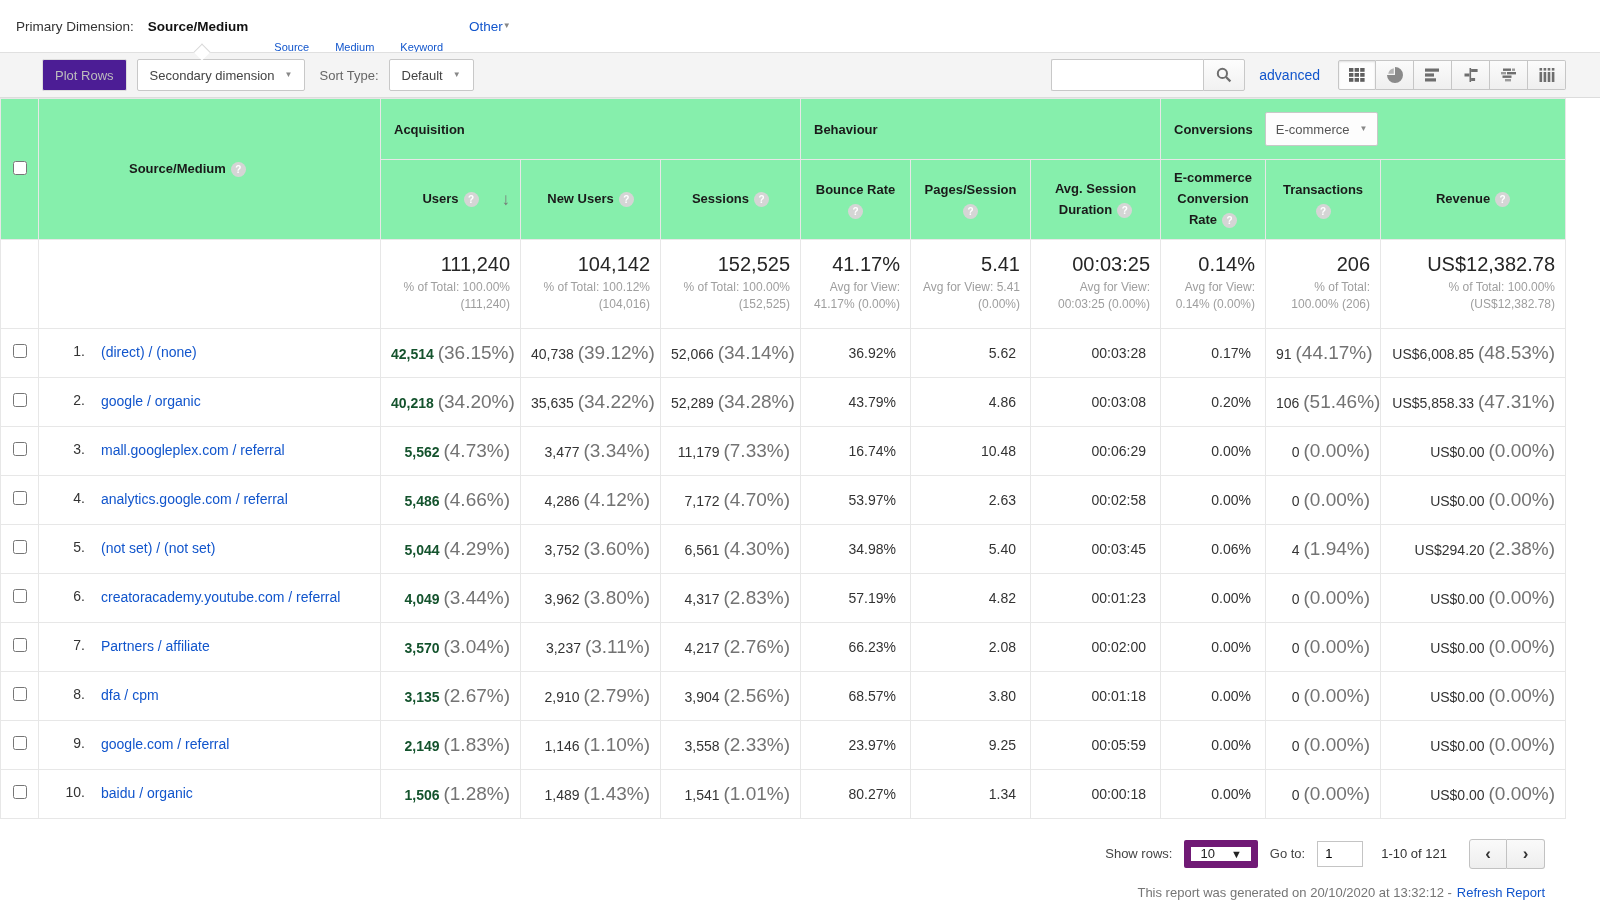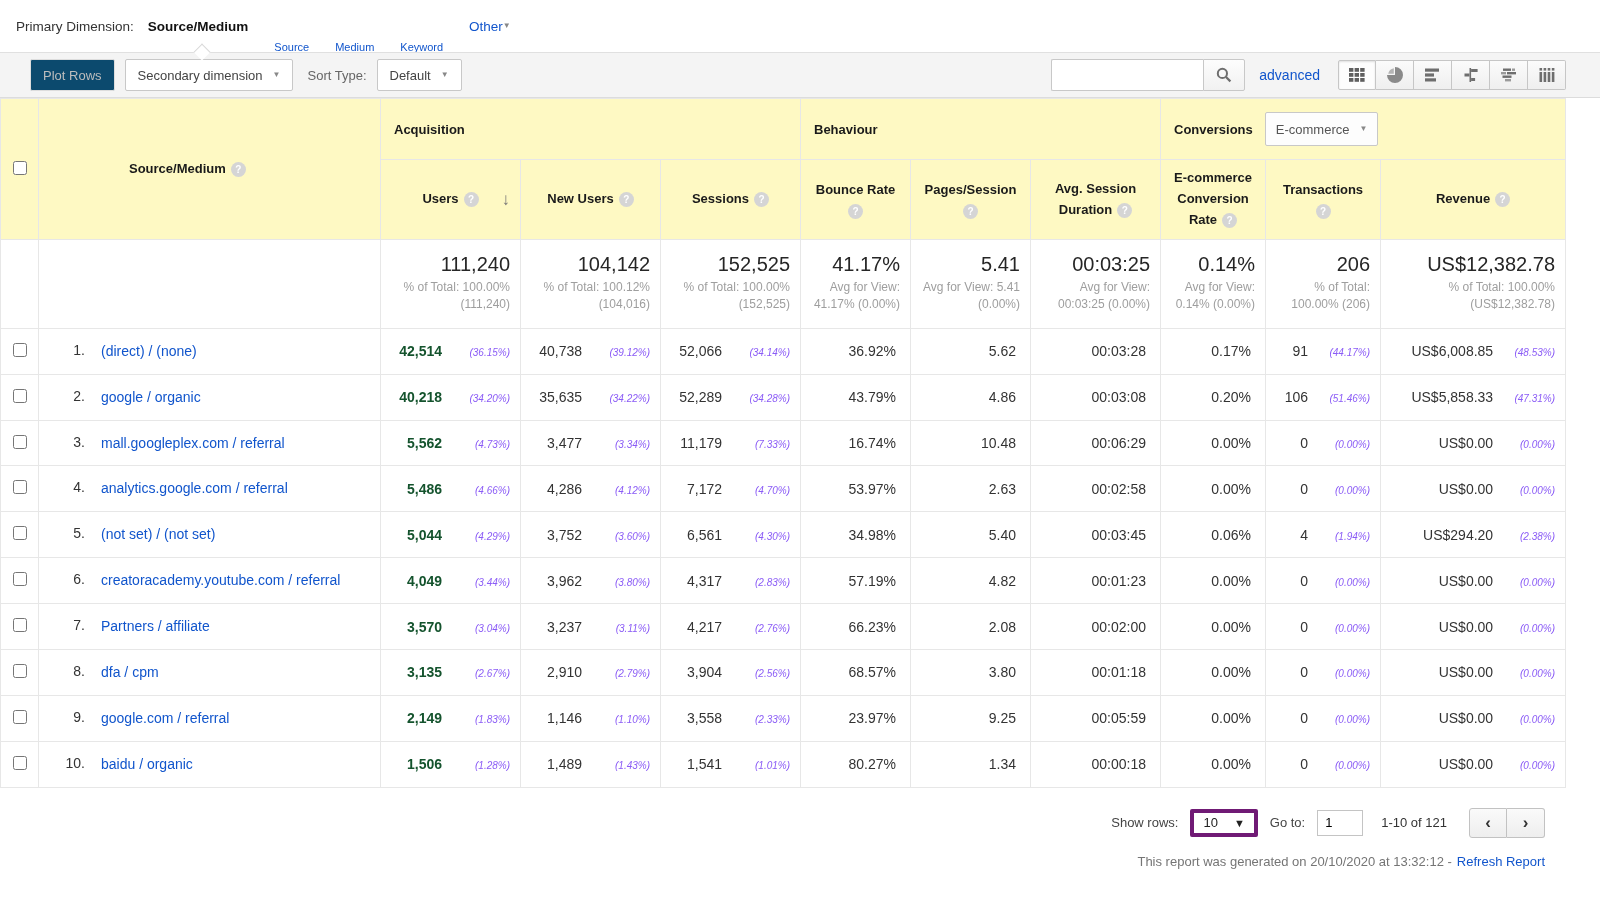--- a/index.html
+++ b/index.html
@@ -35,21 +35,21 @@
     height:46px; background:#f4f4f4;
     border-top:1px solid #e0e0e0; border-bottom:1px solid #dcdcdc;
     display:flex; align-items:center; padding:0 34px 0 30px; position:relative; z-index:1;
   }
   .btn {
     border:1px solid #c8c8c8; border-radius:2px; background:#fff;
     font-size:13px; color:#444; padding:0 12px; height:32px;
     display:inline-flex; align-items:center; gap:10px; cursor:pointer;
     font-family:inherit;
   }
-  .btn.disabled { color:#bdbdbd; background:#0c4a6e; border-color:#ddd; cursor:default; }
+  .btn.disabled { color:#bdbdbd; background:#4c1d95; border-color:#ddd; cursor:default;margin-left:12px; }
   .mr10 { margin-right:10px; }
   .sort-type-label { color:#666; font-size:13px; margin:0 10px 0 14px; }
   .toolbar-right { margin-left:auto; display:flex; align-items:center; }
 
   .search { display:flex; align-items:center; }
   .search input {
     width:152px; height:32px; border:1px solid #c8c8c8; border-right:none;
     border-radius:2px 0 0 2px; padding:0 8px; font-size:13px; font-family:inherit;
     outline:none; background:#fff;
   }
@@ -69,21 +69,21 @@
   .viewbtn:first-child { border-left:1px solid #c6c6c6; border-radius:2px 0 0 2px; }
   .viewbtn:last-child { border-radius:0 2px 2px 0; }
   .viewbtn.active { background:#fdfdfd; box-shadow:inset 0 1px 2px rgba(0,0,0,.12); }
 
   
   table.report {
     width:1565px; border-collapse:collapse; table-layout:fixed;
     font-size:14px; background:#fff;
   }
   table.report th, table.report td { border:1px solid #e7e7e7; }
-  thead th { background:#fef9c3; font-size:13px; color:#1a1a1a; font-weight:bold; }
+  thead th { background:#86efac; font-size:13px; color:#1a1a1a; font-weight:bold; }
   th.group-h { text-align:left; vertical-align:middle; height:60px; padding-left:13px; }
   th.metric-h { text-align:center; vertical-align:middle; height:80px; padding:6px 4px; line-height:1.6; position:relative; }
   th.dim-h { vertical-align:middle; text-align:left; padding-left:90px; font-size:13px; }
   th.chk-h { text-align:center; vertical-align:middle; }
   .help {
     display:inline-block; width:15px; height:15px; border-radius:50%;
     background:#d5d5d5; color:#fff; font-size:10px; line-height:15px;
     text-align:center; font-weight:bold; vertical-align:middle; margin-left:5px;
     cursor:pointer;
   }
@@ -100,31 +100,31 @@
   tr.totals td { padding:12px 10px 14px 6px; vertical-align:top; }
   .total-big { font-size:20px; color:#262626; line-height:1.25; text-align:right; white-space:nowrap; }
   .total-sub { font-size:12px; color:#9e9e9e; line-height:1.45; text-align:right; margin-top:2px; }
 
   
   td.num { text-align:right; padding:13px 10px; vertical-align:middle; white-space:nowrap; }
   td.dim-c { padding:13px 10px 13px 12px; vertical-align:middle; }
   .rank { display:inline-block; width:34px; text-align:right; margin-right:16px; color:#333; vertical-align:top; }
   .src { font-size:14px; display:inline-block; max-width:248px; vertical-align:top; line-height:1.35; }
   .val-b { font-weight:bold; color:#14532d; }
-  .pct { display:inline-block; min-width:64px; text-align:right; color:#8b5cf6; font-size:10px;font-style:italic; }
+  .pct { display:inline-block; min-width:64px; text-align:right; color:#737373; font-size:19px; }
   .pct.narrow { min-width:58px; }
   td.plain { padding-right:14px; }
 
   
   .pagination {
     display:flex; justify-content:flex-end; align-items:center; gap:12px;
     margin:20px 55px 0 0; font-size:13px; color:#444;
   }
   .select-box {
-    border:4px solid #701a75; border-radius:2px; background:#fff;
+    border:7px solid #701a75; border-radius:2px; background:#fff;
     height:28px; padding:0 9px; display:inline-flex; align-items:center; gap:16px;
     cursor:pointer; color:#222;
   }
   .select-box .sel-caret { font-size:11px; color:#222; }
   .goto-input {
     width:46px; height:26px; border:1px solid #c4c4c4; padding:0 7px;
     font-size:13px; font-family:inherit; outline:none;
   }
   .range-label { margin:0 6px; color:#333; }
   .pager { display:flex; margin-left:4px; }

